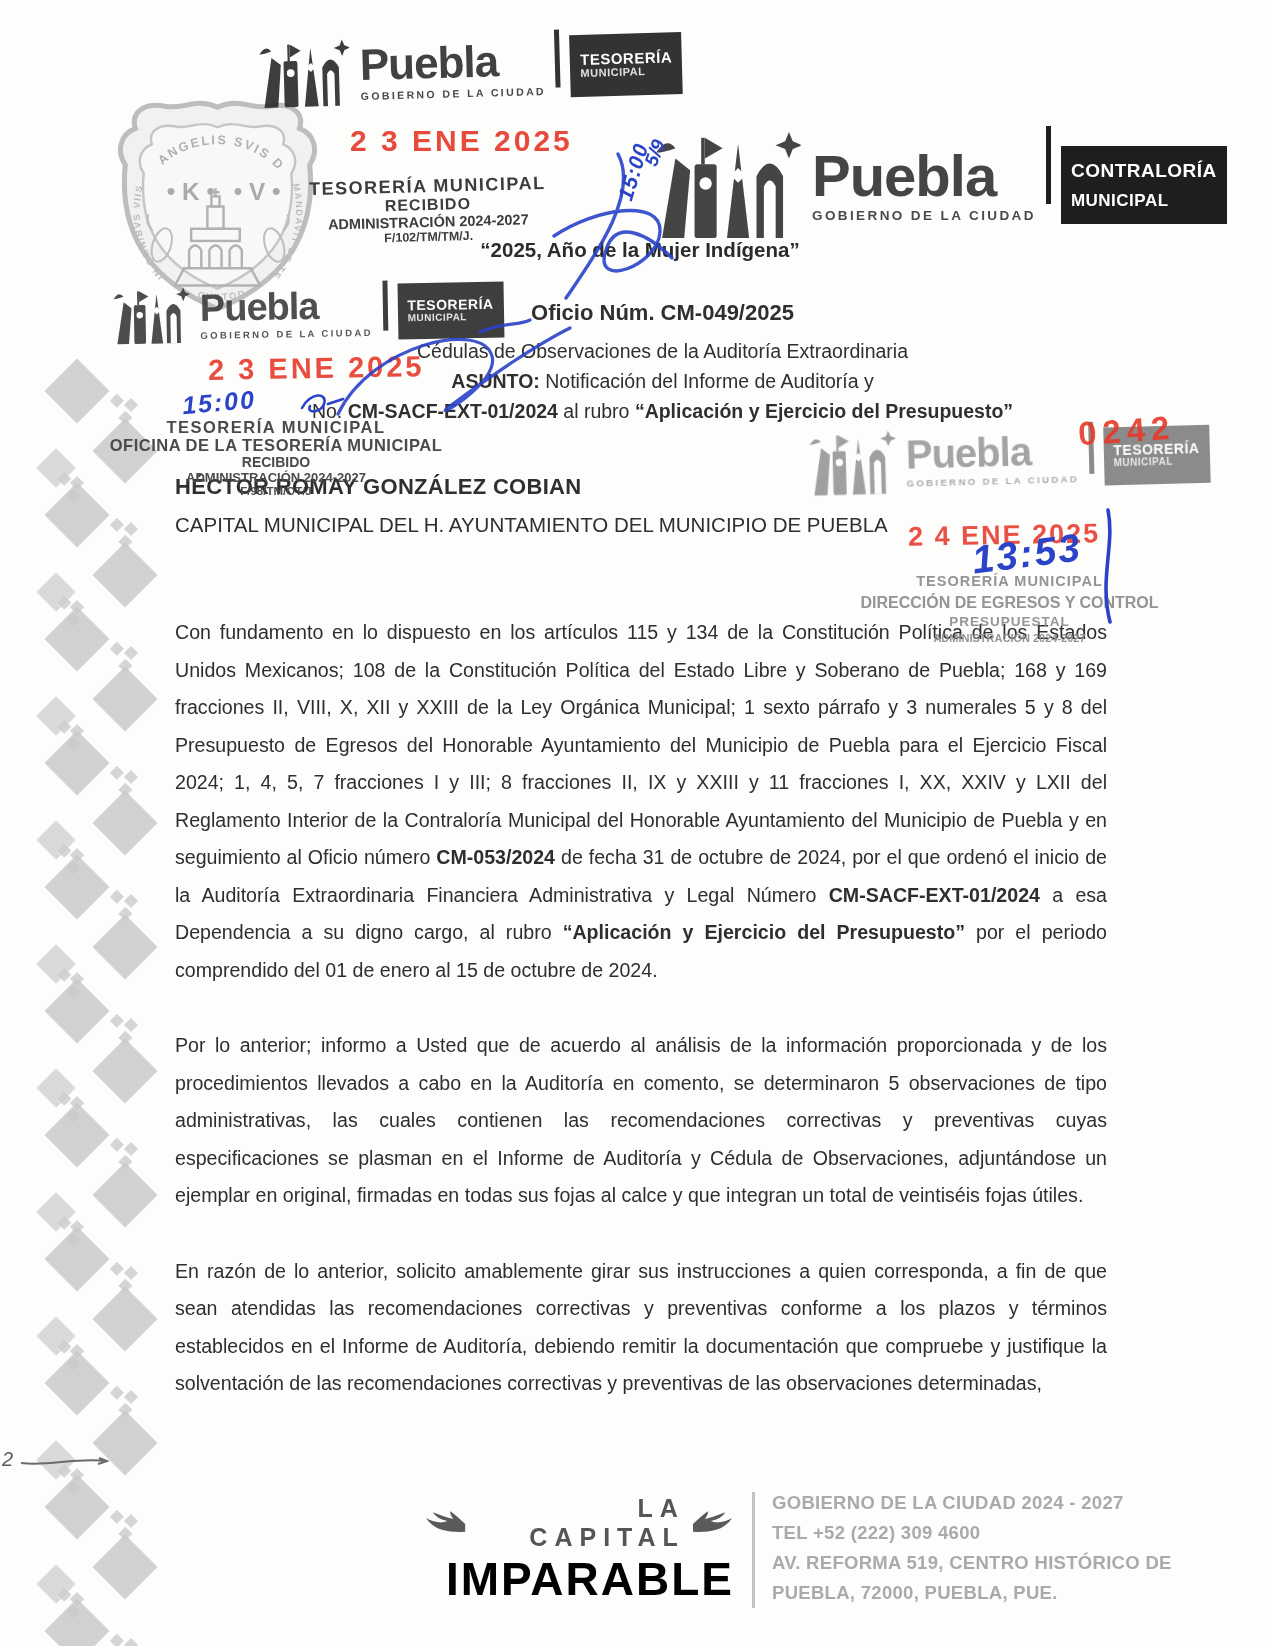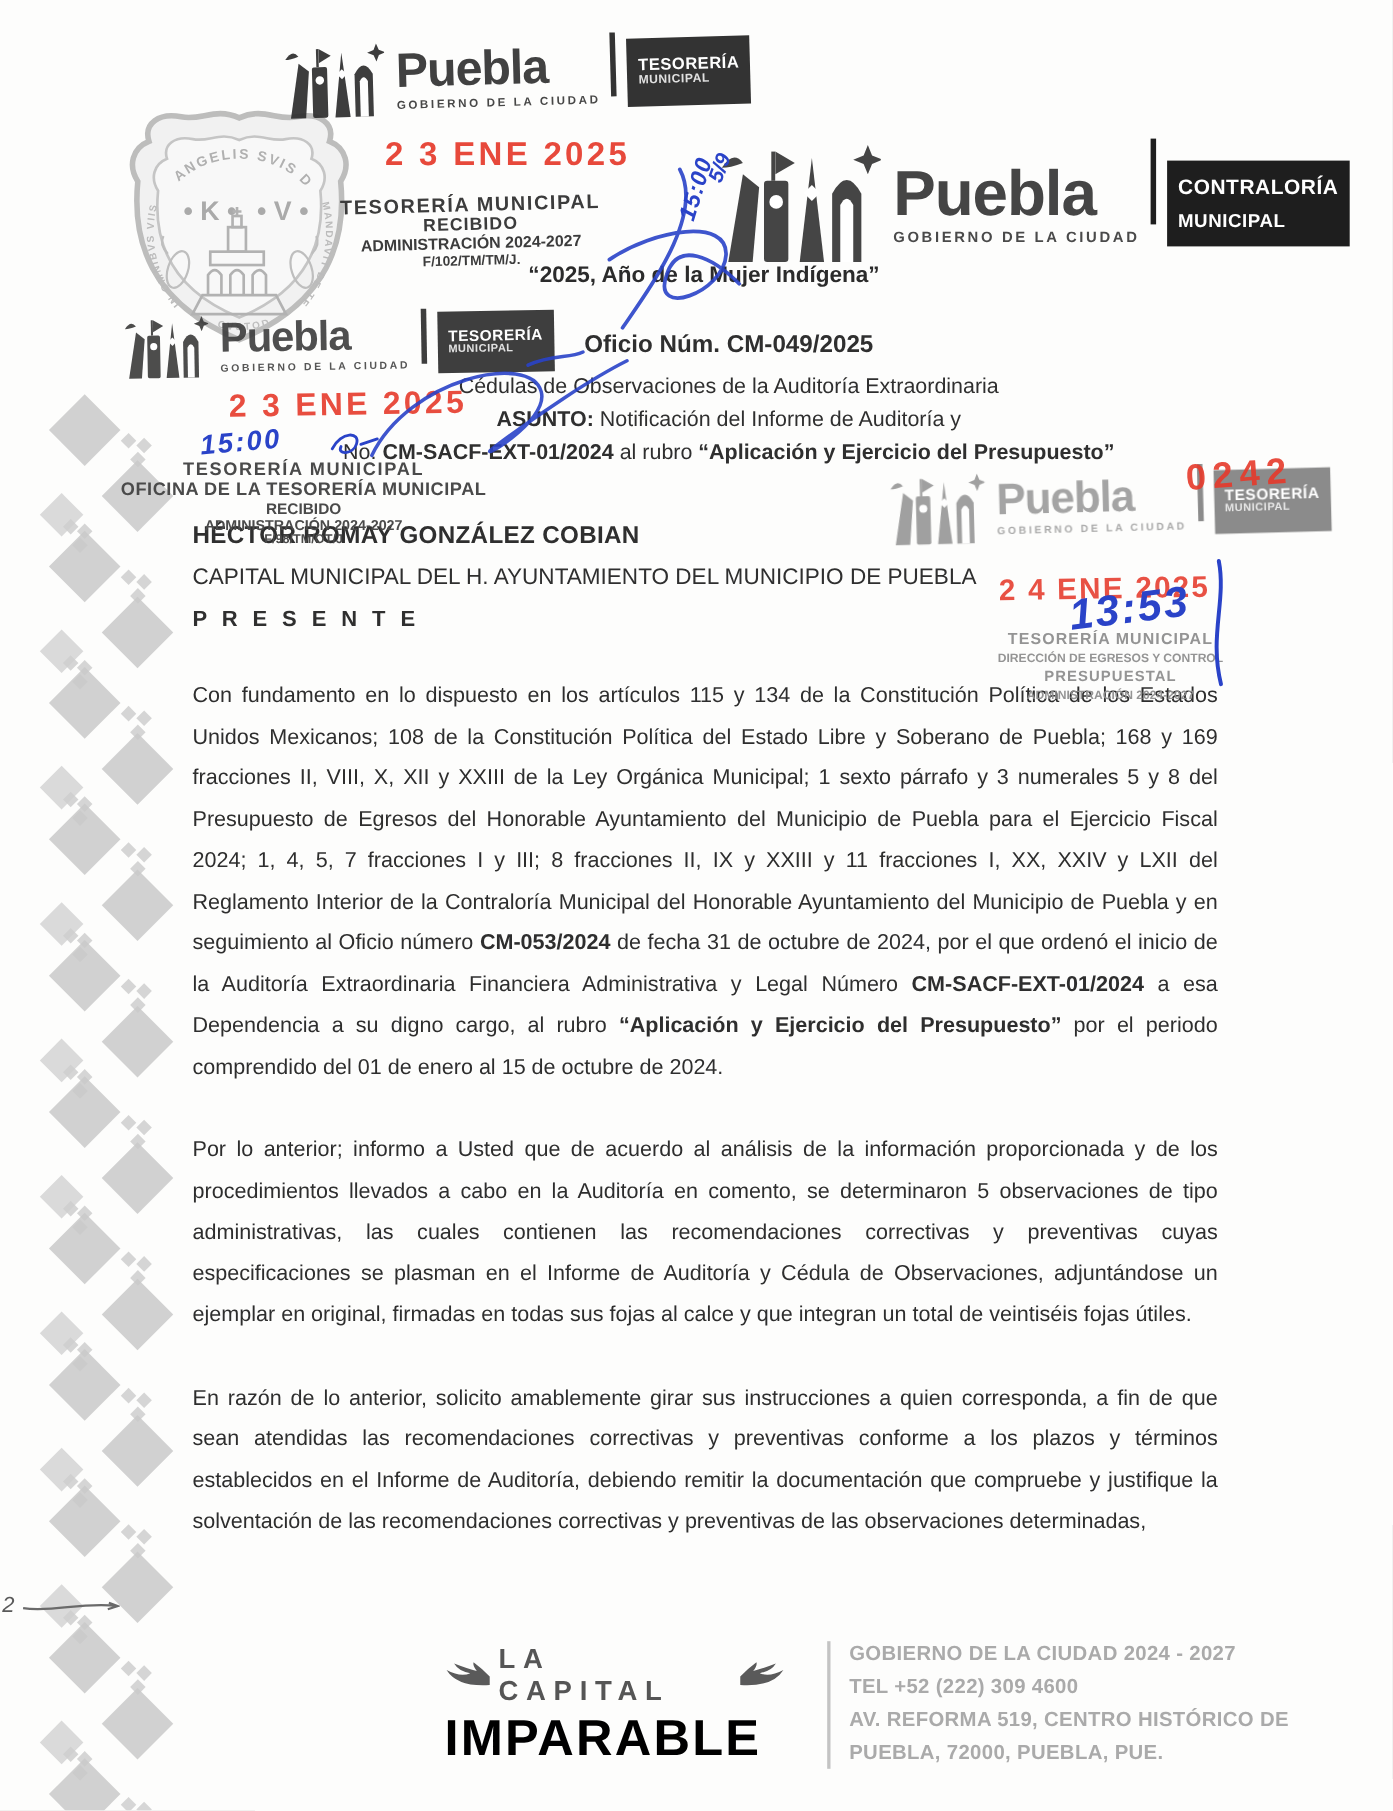--- a/index.html
+++ b/index.html
@@ -89,42 +89,42 @@
   .stamp-top-lines .s2{font-size:14.5px;}
   .stamp-top-lines .s3{font-size:12.5px;}
   .stamp-left-lines{left:96px;top:418px;width:360px;color:#4a4a4a;line-height:1.12;}
   .stamp-left-lines .s0{font-size:16.5px;letter-spacing:1.5px;}
   .stamp-left-lines .s1{font-size:16.5px;letter-spacing:.5px;}
   .stamp-left-lines .s2{font-size:14px;}
   .stamp-left-lines .s3{font-size:13px;}
   .stamp-left-lines .s4{font-size:11.5px;}
   .stamp-right-lines{left:822px;top:572px;width:375px;color:#8f8f8f;line-height:1.35;opacity:.95;}
   .stamp-right-lines .s0{font-size:14.5px;letter-spacing:1px;}
-  .stamp-right-lines .s1{font-size:11px;}
+  .stamp-right-lines .s1{font-size:16px;}
   .stamp-right-lines .s2{font-size:13.5px;letter-spacing:1px;}
   .stamp-right-lines .s3{font-size:11px;}
 
   
   .quote{left:380px;top:238px;width:520px;text-align:center;font-weight:700;font-size:20.5px;color:#2b2b2b;z-index:2;}
   .oficio-block{left:240px;top:300px;width:845px;text-align:center;z-index:2;}
   .oficio-num{font-weight:700;font-size:22px;margin-bottom:10px;}
   .asunto-line{font-size:19.5px;line-height:30px;}
 
   
   .addressee{left:175px;top:476px;width:900px;z-index:2;line-height:1;}
   .addr-name{font-weight:700;font-size:22px;margin-bottom:17px;letter-spacing:.3px;}
   .addr-title{font-size:20.5px;margin-bottom:17px;}
   .addr-presente{font-weight:700;font-size:20px;letter-spacing:4px;}
 
   
   .body-text{left:175px;top:614px;width:932px;z-index:2;font-size:19.6px;line-height:37.5px;text-align:justify;color:#2e2e2e;}
   .body-text p{margin:0 0 38px 0;}
 
   
-  .cap-logo{left:404px;top:1494px;width:310px;text-align:left;color:#555;z-index:2;}
+  .cap-logo{left:424px;top:1494px;width:310px;text-align:right;color:#555;z-index:2;}
   .cap-row{display:flex;align-items:center;justify-content:center;gap:6px;}
   .cap-top{font-weight:700;font-size:25px;letter-spacing:7px;}
   .cap-bottom{font-weight:700;font-size:46px;letter-spacing:2px;margin-top:0px;color:#000000;}
   .foot-divider{left:752px;top:1492px;width:3px;height:116px;background:#c3c3c3;z-index:2;}
   .foot-text{left:772px;top:1488px;width:430px;font-size:18.5px;line-height:30px;color:#aaaaaa;z-index:2;letter-spacing:.3px;font-weight:bold;}
 
   .margin-note{left:2px;top:1448px;color:#5a5a5a;font-size:20px;font-style:italic;z-index:3;}
   .sig{z-index:5;}
 </style>
 </head>
@@ -380,21 +380,20 @@
   <div class="abs stamp-lines stamp-right-lines">
     <div class="s0">TESORERÍA MUNICIPAL</div>
     <div class="s1">DIRECCIÓN DE EGRESOS Y CONTROL</div>
     <div class="s2">PRESUPUESTAL</div>
     <div class="s3">ADMINISTRACIÓN 2024-2027</div>
   </div>
 
   <div class="abs addressee">
     <div class="addr-name">HÉCTOR ROMAY GONZÁLEZ COBIAN</div>
     <div class="addr-title">CAPITAL MUNICIPAL DEL H. AYUNTAMIENTO DEL MUNICIPIO DE PUEBLA</div>
-    <div class="addr-presente">P R E S E N T E</div>
   </div>
 
   <div class="abs body-text">
     <p><span>Con fundamento en lo dispuesto en los artículos 115 y 134 de la Constitución Política de los Estados Unidos Mexicanos; 108 de la Constitución Política del Estado Libre y Soberano de Puebla; 168 y 169 fracciones II, VIII, X, XII y XXIII de la Ley Orgánica Municipal; 1 sexto párrafo y 3 numerales 5 y 8 del Presupuesto de Egresos del Honorable Ayuntamiento del Municipio de Puebla para el Ejercicio Fiscal 2024; 1, 4, 5, 7 fracciones I y III; 8 fracciones II, IX y XXIII y 11 fracciones I, XX, XXIV y LXII del Reglamento Interior de la Contraloría Municipal del Honorable Ayuntamiento del Municipio de Puebla y en seguimiento al Oficio número </span><span class="b">CM-053/2024</span><span> de fecha 31 de octubre de 2024, por el que ordenó el inicio de la Auditoría Extraordinaria Financiera Administrativa y Legal Número </span><span class="b">CM-SACF-EXT-01/2024</span><span> a esa Dependencia a su digno cargo, al rubro </span><span class="b">“Aplicación y Ejercicio del Presupuesto”</span><span> por el periodo comprendido del 01 de enero al 15 de octubre de 2024.</span></p>
     <p><span>Por lo anterior; informo a Usted que de acuerdo al análisis de la información proporcionada y de los procedimientos llevados a cabo en la Auditoría en comento, se determinaron 5 observaciones de tipo administrativas, las cuales contienen las recomendaciones correctivas y preventivas cuyas especificaciones se plasman en el Informe de Auditoría y Cédula de Observaciones, adjuntándose un ejemplar en original, firmadas en todas sus fojas al calce y que integran un total de veintiséis fojas útiles.</span></p>
     <p><span>En razón de lo anterior, solicito amablemente girar sus instrucciones a quien corresponda, a fin de que sean atendidas las recomendaciones correctivas y preventivas conforme a los plazos y términos establecidos en el Informe de Auditoría, debiendo remitir la documentación que compruebe y justifique la solventación de las recomendaciones correctivas y preventivas de las observaciones determinadas,</span></p>
   </div>
 
   <div class="abs cap-logo">
     <div class="cap-row">

